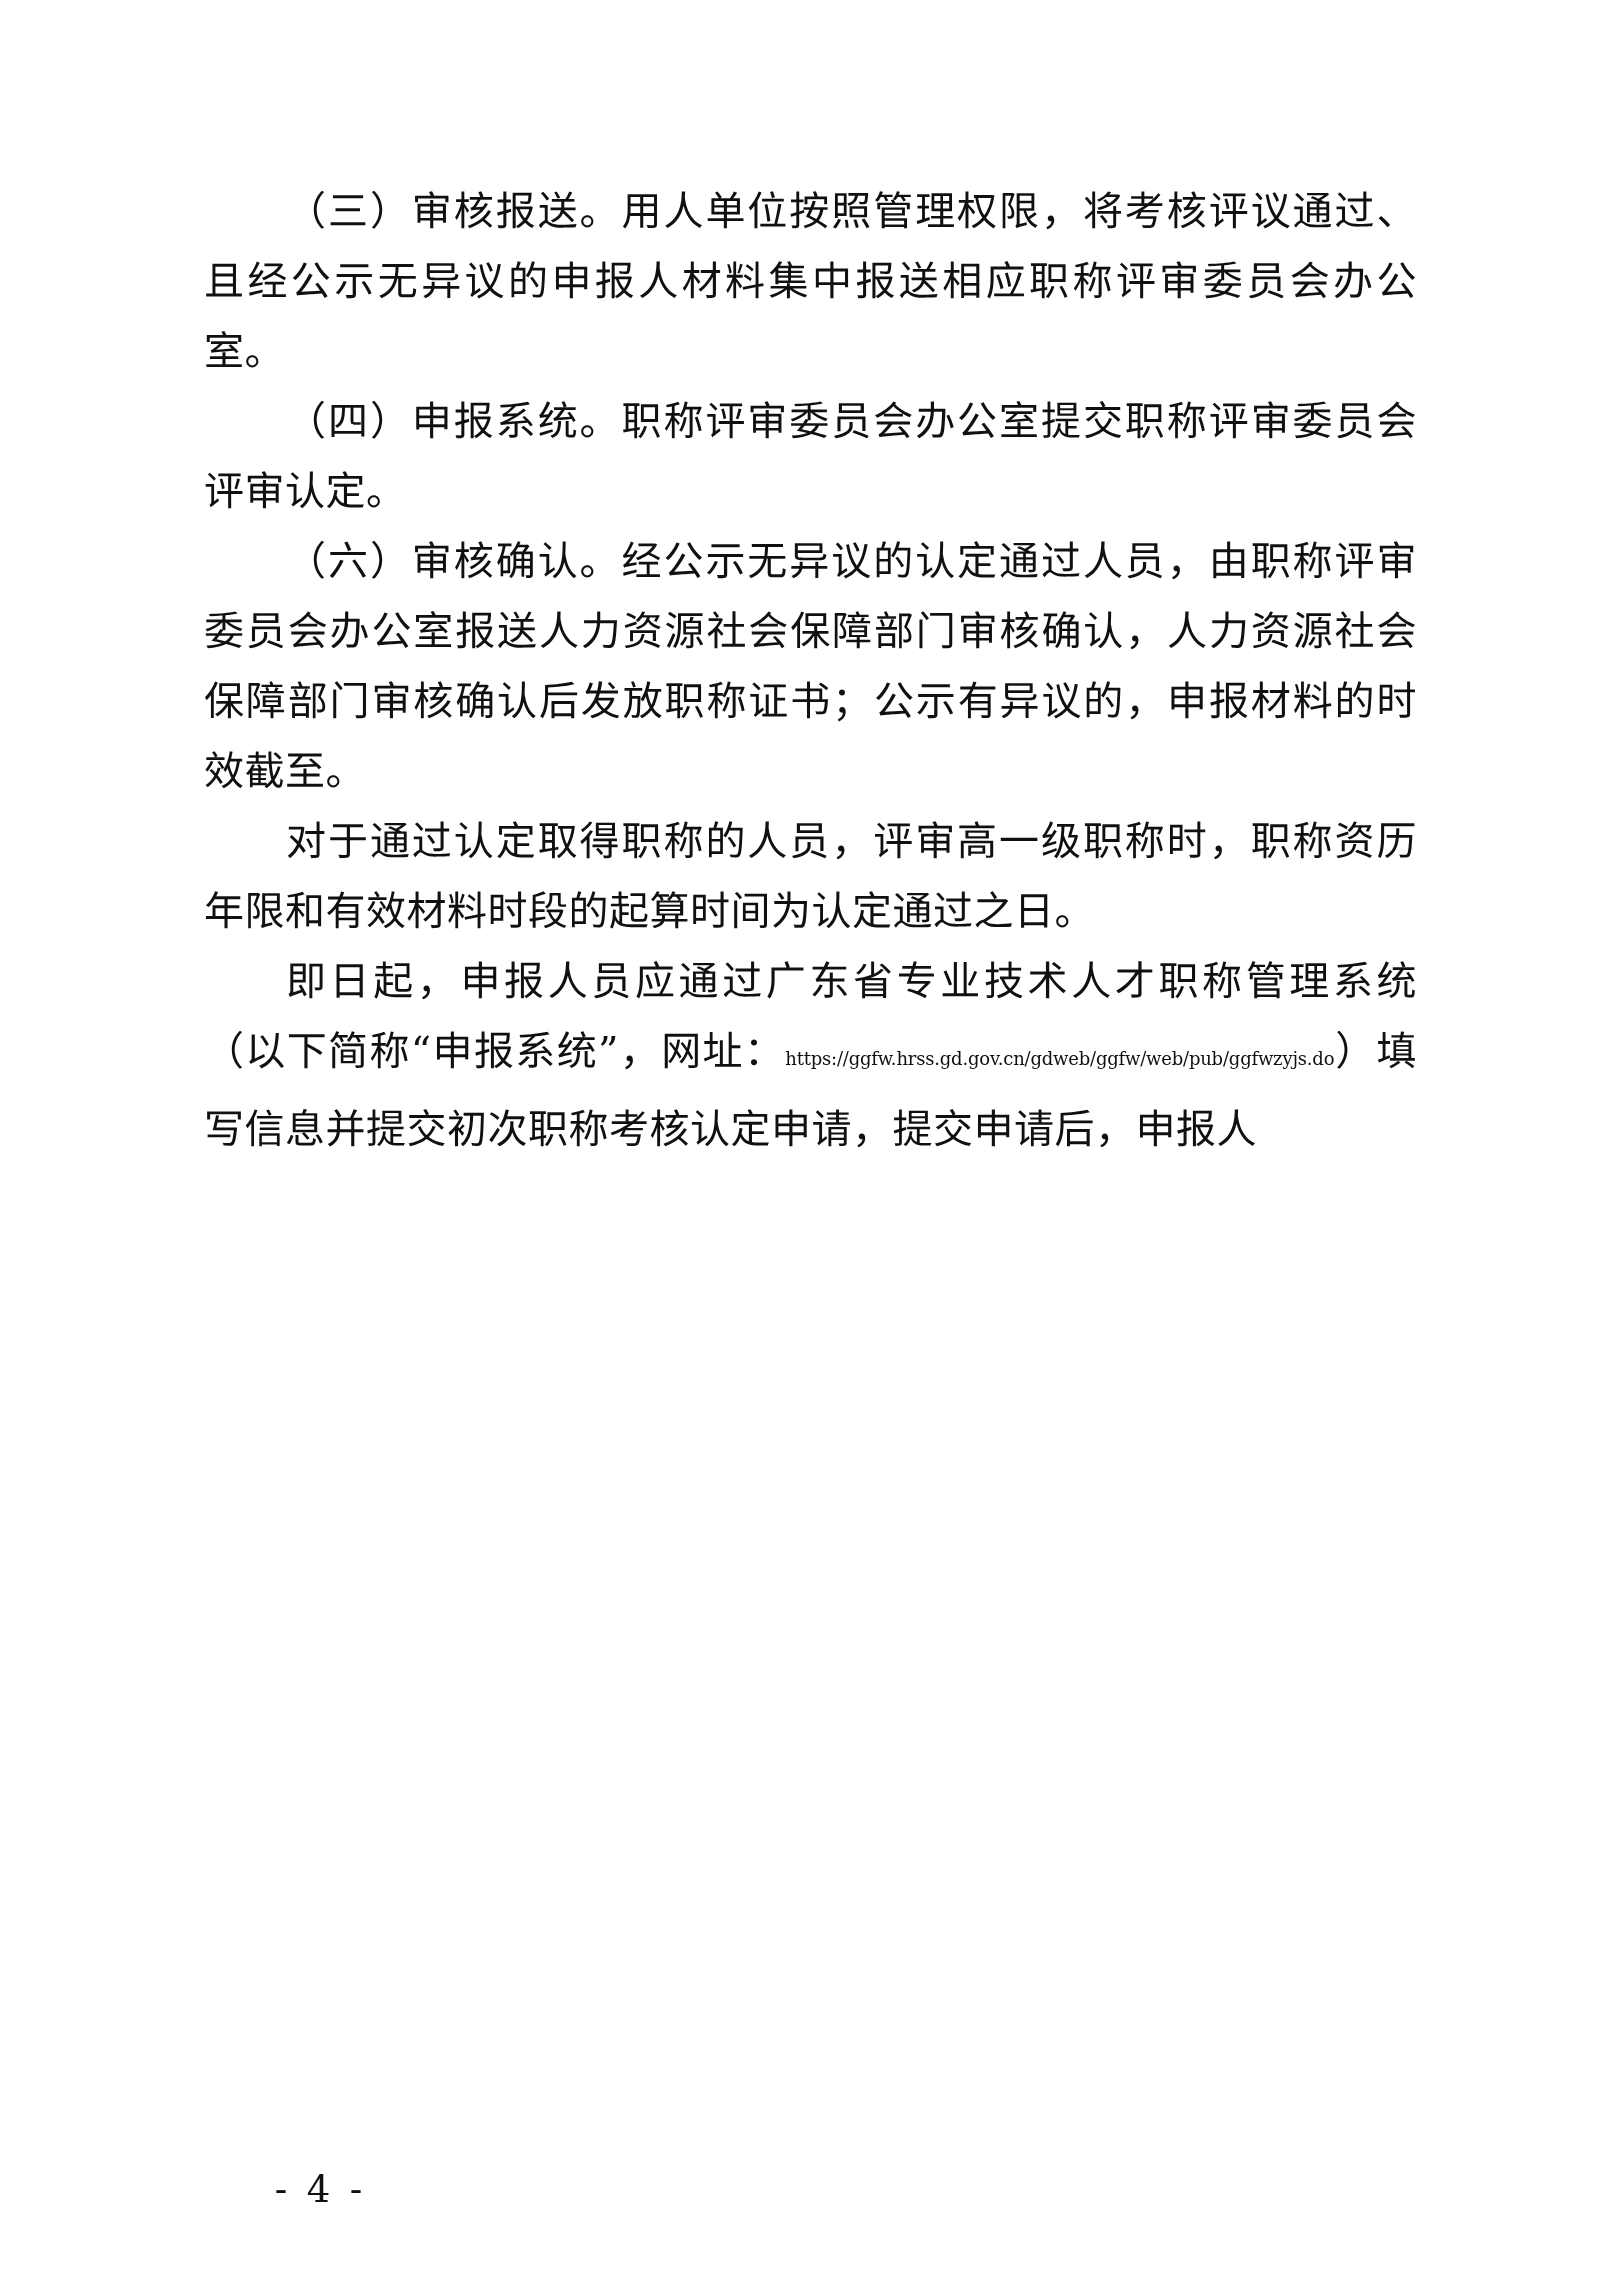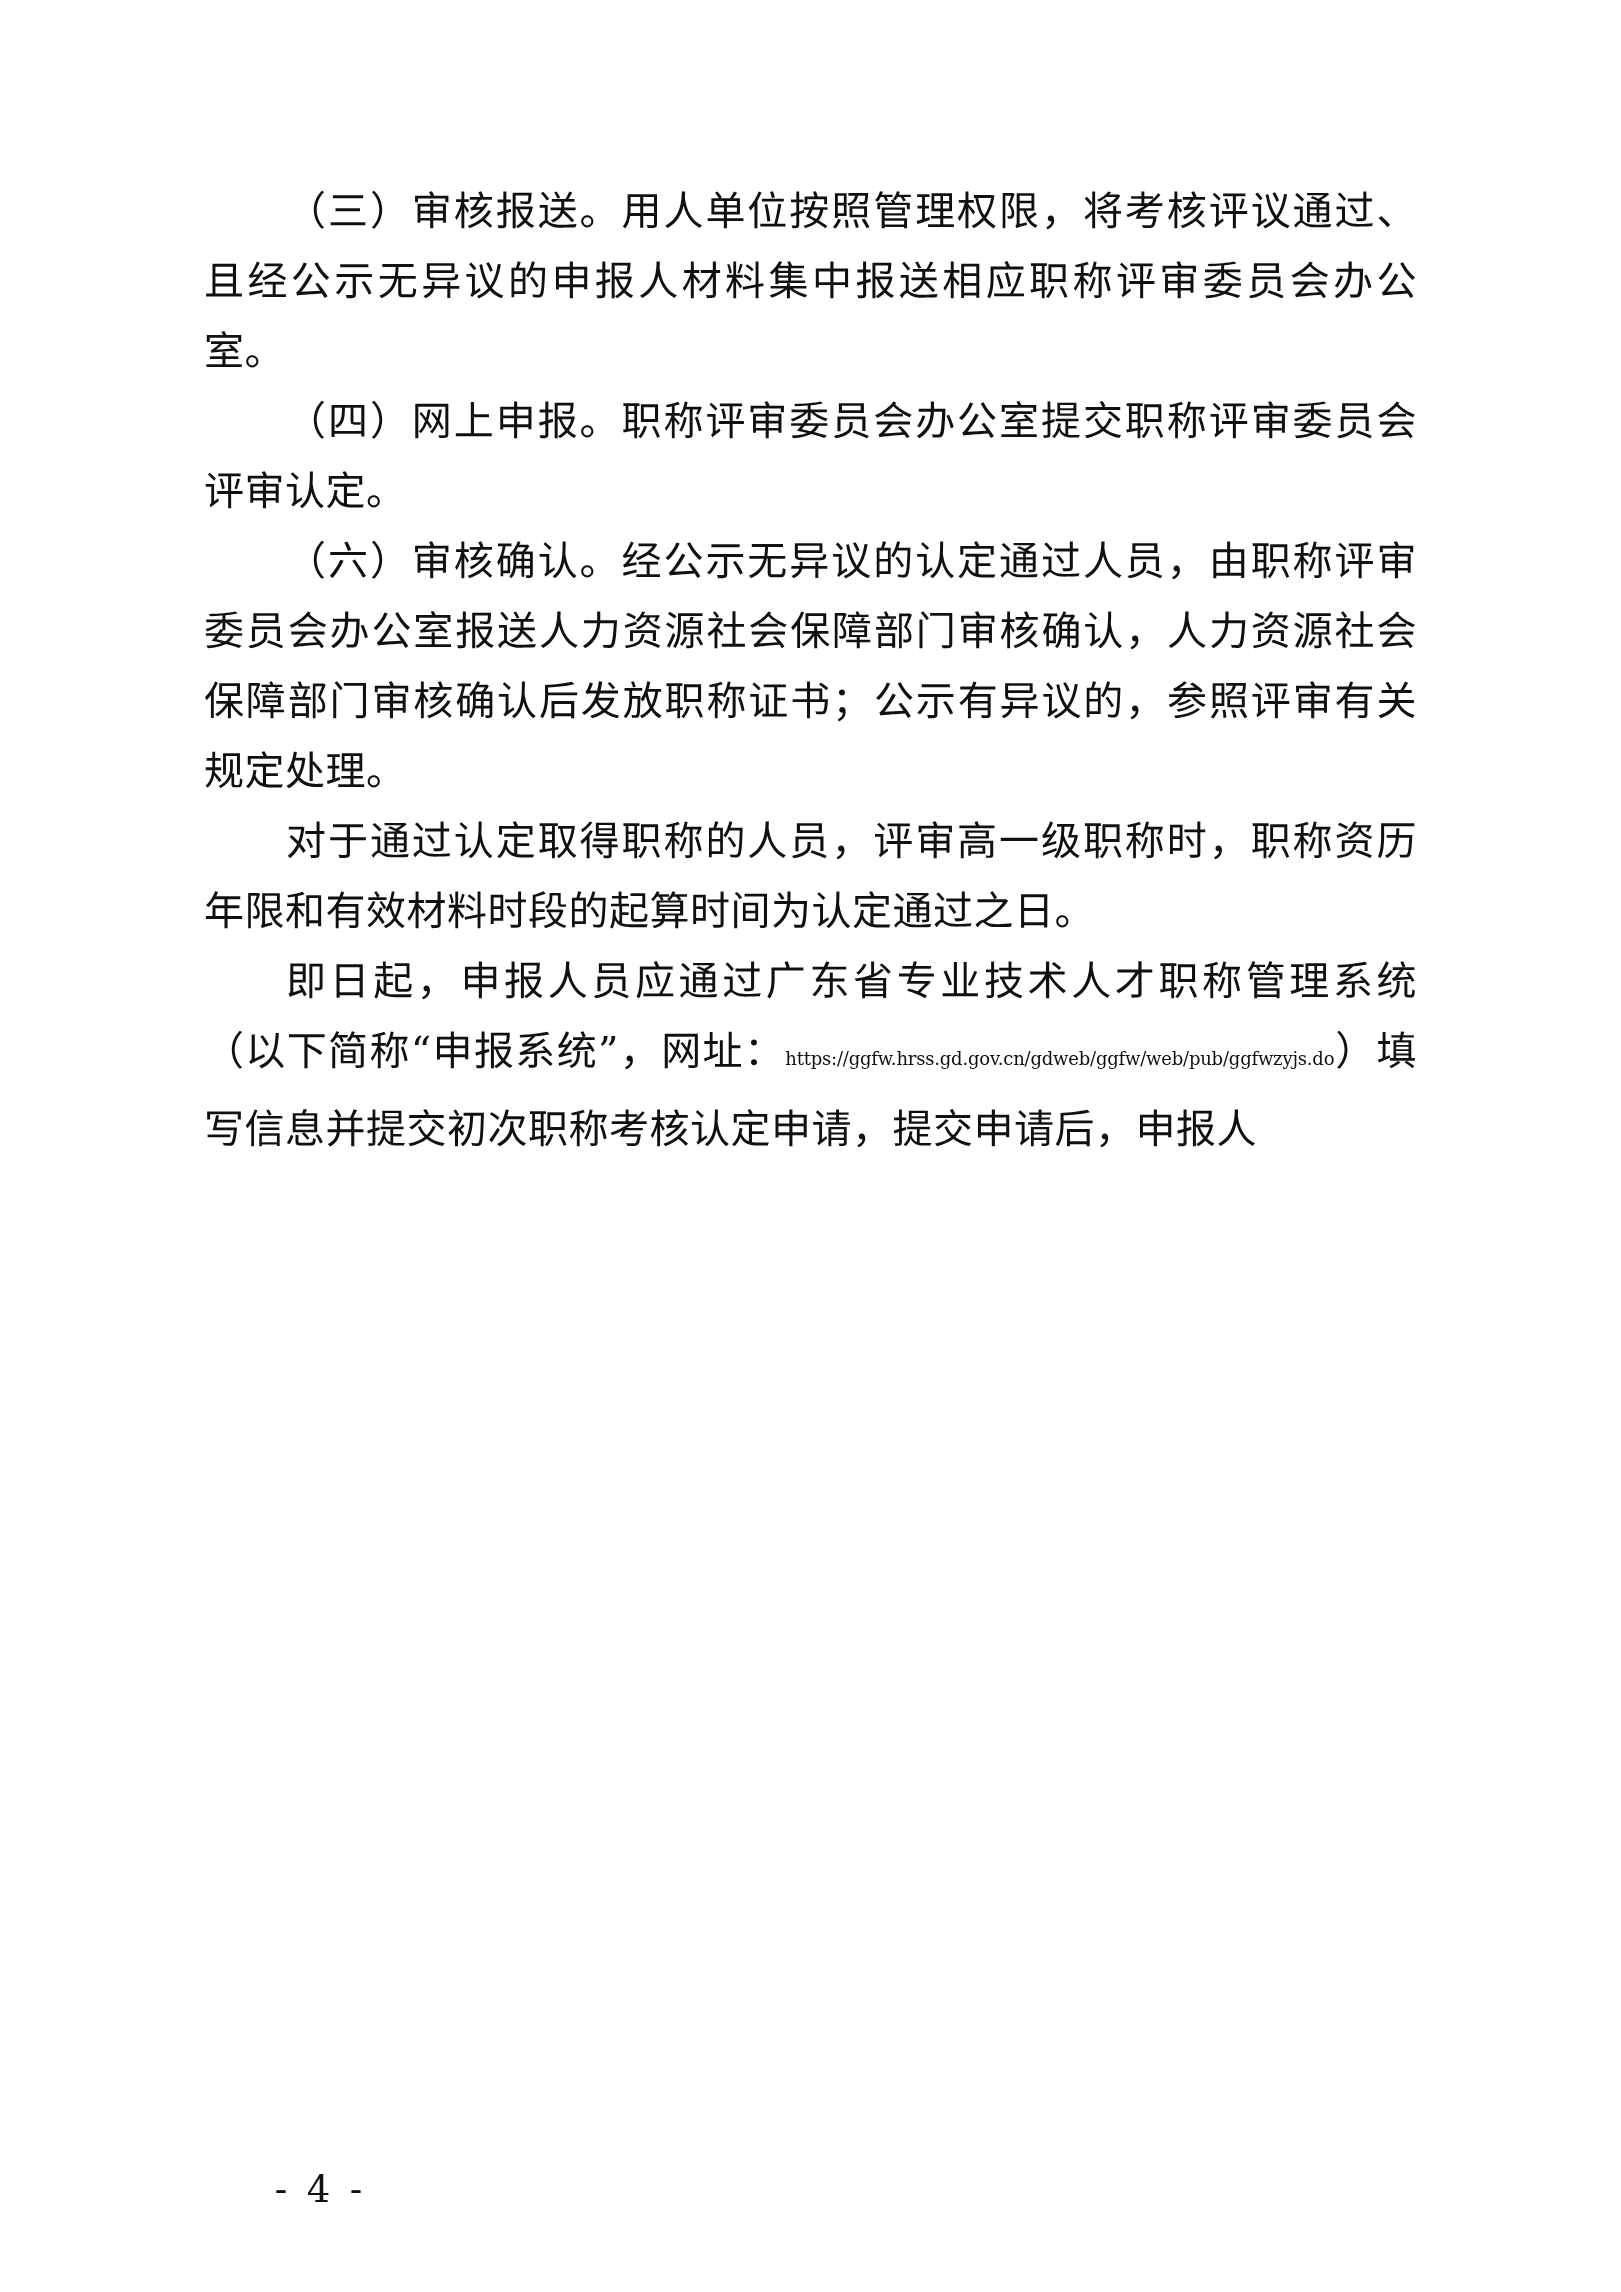--- a/index.html
+++ b/index.html
@@ -76,24 +76,24 @@
   }
 </style>
 </head>
 <body>
 
 <div class="page">
   <div class="doc-body">
 
     <p class="para">（三）审核报送。用人单位按照管理权限，将考核评议通过、且经公示无异议的申报人材料集中报送相应职称评审委员会办公室。</p>
 
-    <p class="para">（四）网上申报。职称评审委员会办公室提交职称评审委员会评审认定。</p>
+    <p class="para">（四）申报系统。职称评审委员会办公室提交职称评审委员会评审认定。</p>
 
 
-    <p class="para">（六）审核确认。经公示无异议的认定通过人员，由职称评审委员会办公室报送人力资源社会保障部门审核确认，人力资源社会保障部门审核确认后发放职称证书；公示有异议的，参照评审有关规定处理。</p>
+    <p class="para">（六）审核确认。经公示无异议的认定通过人员，由职称评审委员会办公室报送人力资源社会保障部门审核确认，人力资源社会保障部门审核确认后发放职称证书；公示有异议的，申报材料的时效截至。</p>
 
     <p class="para">对于通过认定取得职称的人员，评审高一级职称时，职称资历年限和有效材料时段的起算时间为认定通过之日。</p>
 
 
 
 
     <p class="para"><span>即日起，申报人员应通过广东省专业技术人才职称管理系统（以下简称“申报系统”，网址：</span><span class="url-text">https://ggfw.hrss.gd.gov.cn/gdweb/ggfw/web/pub/ggfwzyjs.do</span><span>）填写信息并提交初次职称考核认定申请，提交申请后，申报人</span></p>
 
   </div>
 

